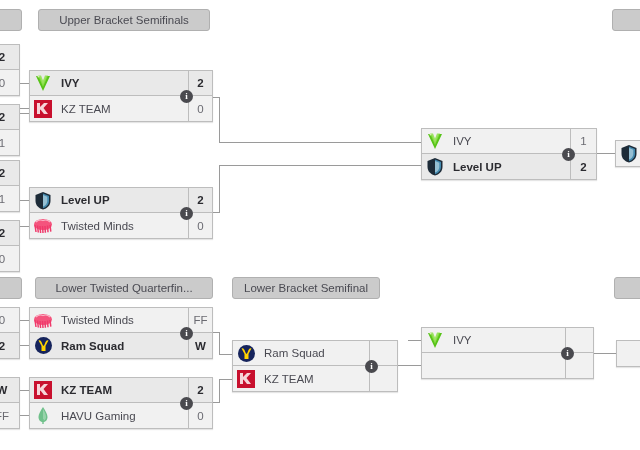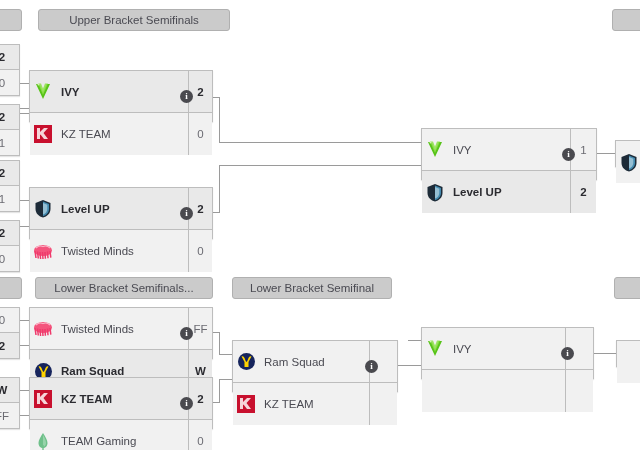--- a/index.html
+++ b/index.html
@@ -35,21 +35,21 @@
 
   
   .match {
     position: absolute;
     border: 1px solid #bdbdbd;
     background: #f1f1f1;
     box-shadow: 0 1px 1px rgba(0,0,0,0.10);
   }
   .row {
     position: relative;
-    height: 42px;
+    height: 25px;
     display: flex;
     align-items: center;
     background: #f1f1f1;
     overflow: hidden;
   }
   .row.top { border-bottom: 1px solid #bdbdbd; }
   .row.winner { background: #e9e9e9; }
 
   .logo {
     width: 26px;
@@ -120,30 +120,30 @@
   }
   .stub .row { height: 25px; }
 </style>
 </head>
 <body>
 
 <div id="bracket">
 
   <div class="round-header" style="left:-20px; top:9px; width:42px;"></div>
 
-  <div class="round-header" style="left:38px; top:9px; width:192px;">Upper Bracket Semifinals</div>
+  <div class="round-header" style="left:38px; top:9px; width:172px;">Upper Bracket Semifinals</div>
 
 
   <div class="round-header" style="left:612px; top:9px; width:60px;"></div>
 
   <div class="round-header" style="left:-20px; top:277px; width:42px;"></div>
 
-  <div class="round-header" style="left:35px; top:277px; width:178px;">Lower Bracket Semifinals...</div>
-
-  <div class="round-header" style="left:232px; top:277px; width:160px;">Lower Bracket Semifinal</div>
+  <div class="round-header" style="left:35px; top:277px; width:178px;">Lower Twisted Quarterfin...</div>
+
+  <div class="round-header" style="left:232px; top:277px; width:148px;">Lower Bracket Semifinal</div>
 
 
   <div class="round-header" style="left:614px; top:277px; width:60px;"></div>
 
   <div class="stub" style="left:-18px; top:44px; width:38px; height:52px;">
     <div class="row top winner">
       <div class="score bold" style="flex:0 0 38px;border-left:none;">2</div>
     </div>
     <div class="row">
       <div class="score" style="flex:0 0 38px;border-left:none;">0</div>
@@ -363,21 +363,21 @@
       <span class="score bold">2</span>
     </div>
     <div class="row">
       <span class="logo">
         <svg width="14" height="19" viewBox="0 0 14 19">
           <path d="M7 1 C9.5 5 11.5 8 11.5 11 C11.5 14 9.5 16 7 16 C4.5 16 2.5 14 2.5 11 C2.5 8 4.5 5 7 1 Z" fill="#6fc08a"></path>
           <path d="M7 3 C8.8 6.2 10 8.6 10 11 C10 13.3 8.7 14.8 7 14.8 Z" fill="#a8dcb8" opacity="0.7"></path>
           <rect x="6.3" y="13" width="1.4" height="5" fill="#6fc08a"></rect>
         </svg>
       </span>
-      <span class="tname">TEAM Gaming</span>
+      <span class="tname">HAVU Gaming</span>
       <span class="score">0</span>
     </div>
     <div class="info" style="left:150px; top:19px;">i</div>
   </div>
 
   <div class="match" style="left:232px; top:340px; width:166px; height:52px;">
     <div class="row top">
       <span class="logo">
         <svg width="19" height="19" viewBox="0 0 19 19">
           <circle cx="9.5" cy="9.5" r="8.5" fill="#16245c"></circle>

